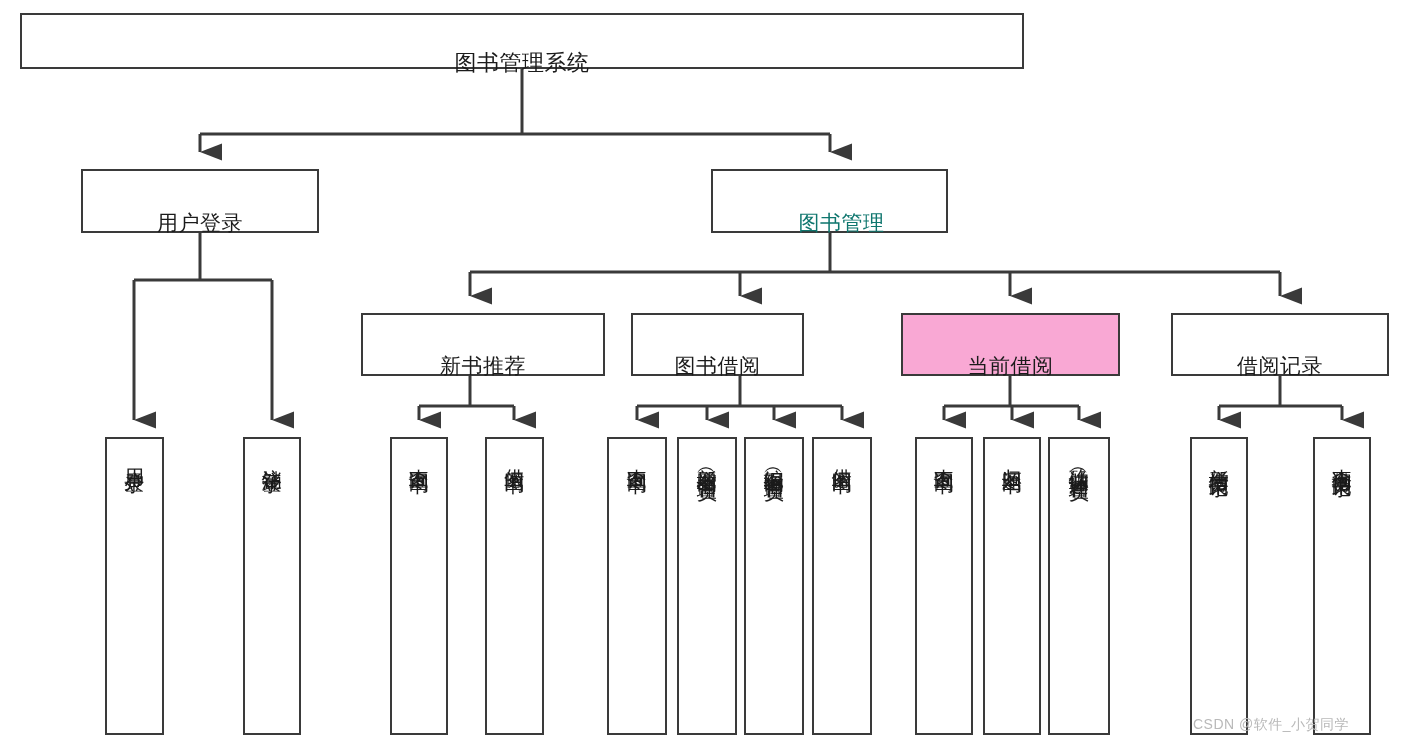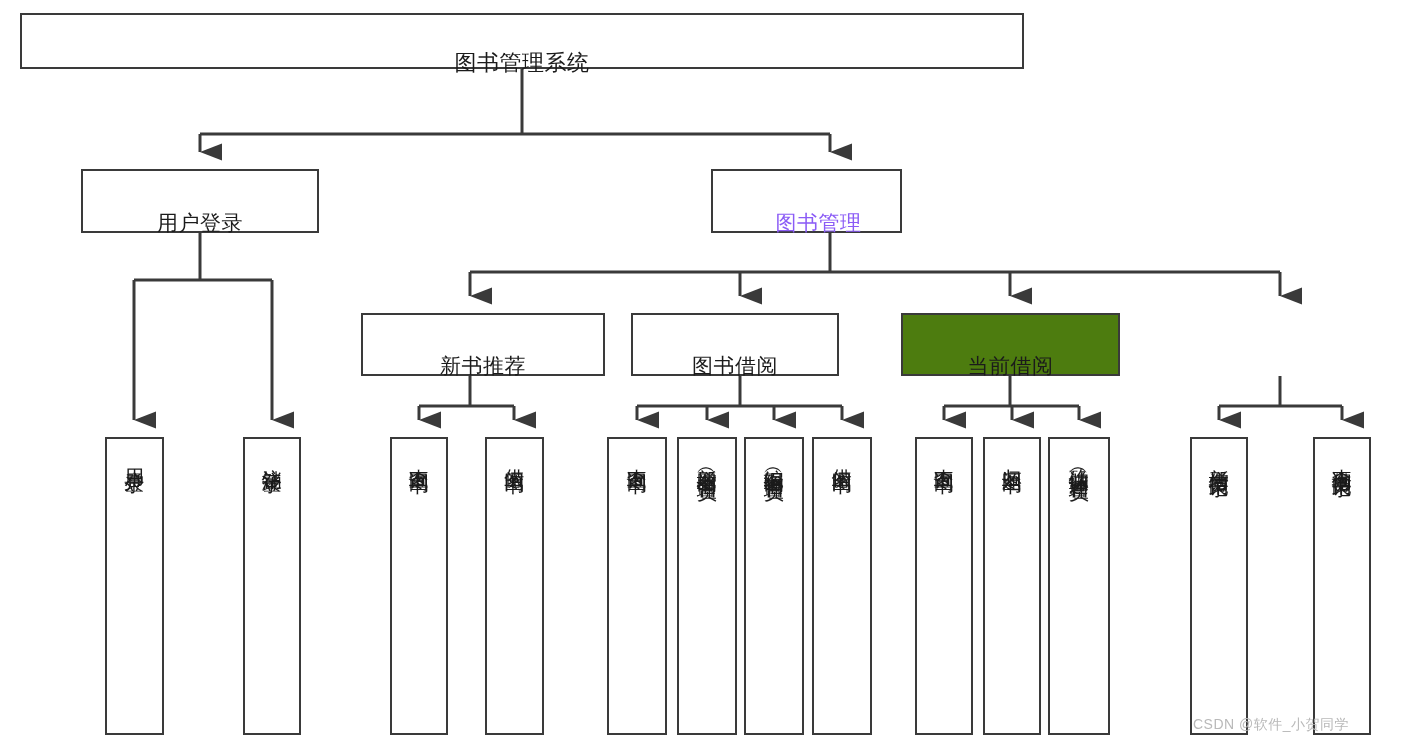--- a/index.html
+++ b/index.html
@@ -129,32 +129,35 @@
     </g>
   </svg>
 
   <div class="node root horiz" style="left: 20px; top: 13px; width: 1004px; height: 56px; border-color: rgb(58, 58, 58); background: rgb(255, 255, 255); color: rgb(27, 27, 27);">
     <span class="label">图书管理系统</span>
   </div>
 
   <div class="node horiz" style="left: 81px; top: 169px; width: 238px; height: 64px; border-color: rgb(58, 58, 58); background: rgb(255, 255, 255); color: rgb(27, 27, 27);">
     <span class="label">用户登录</span>
   </div>
-  <div class="node horiz" style="left: 711px; top: 169px; width: 191px; height: 64px; border-color: rgb(58, 58, 58); background: rgb(255, 255, 255); color: #8b5cf6; padding-left: 24px;">
+  <div class="node horiz" style="left: 711px; top: 169px; width: 237px; height: 64px; border-color: rgb(58, 58, 58); background: rgb(255, 255, 255); color: #0f766e; padding-left: 24px;">
     <span class="label">图书管理</span>
   </div>
 
   <div class="node horiz" style="left: 361px; top: 313px; width: 244px; height: 63px; border-color: rgb(58, 58, 58); background: rgb(255, 255, 255); color: rgb(27, 27, 27);">
     <span class="label">新书推荐</span>
   </div>
-  <div class="node horiz" style="left: 631px; top: 313px; width: 208px; height: 63px; border-color: rgb(58, 58, 58); background: rgb(255, 255, 255); color: rgb(27, 27, 27);">
+  <div class="node horiz" style="left: 631px; top: 313px; width: 173px; height: 63px; border-color: rgb(58, 58, 58); background: rgb(255, 255, 255); color: rgb(27, 27, 27);">
     <span class="label">图书借阅</span>
   </div>
-  <div class="node horiz" style="left: 901px; top: 313px; width: 219px; height: 63px; border-color: rgb(58, 58, 58); background: #4d7c0f; color: rgb(27, 27, 27);">
+  <div class="node horiz" style="left: 901px; top: 313px; width: 219px; height: 63px; border-color: rgb(58, 58, 58); background: #f9a8d4; color: rgb(27, 27, 27);">
     <span class="label">当前借阅</span>
+  </div>
+  <div class="node horiz" style="left: 1171px; top: 313px; width: 218px; height: 63px; border-color: rgb(58, 58, 58); background: rgb(255, 255, 255); color: rgb(27, 27, 27);">
+    <span class="label">借阅记录</span>
   </div>
 
   <div class="node vert" style="left: 105px; top: 437px; width: 59px; height: 298px; border-color: rgb(58, 58, 58); background: rgb(255, 255, 255); color: rgb(27, 27, 27);">
     <span class="label">用户登录</span>
   </div>
   <div class="node vert" style="left: 243px; top: 437px; width: 58px; height: 298px; border-color: rgb(58, 58, 58); background: rgb(255, 255, 255); color: rgb(27, 27, 27);">
     <span class="label">注销登录</span>
   </div>
   <div class="node vert" style="left: 390px; top: 437px; width: 58px; height: 298px; border-color: rgb(58, 58, 58); background: rgb(255, 255, 255); color: rgb(27, 27, 27);">
     <span class="label">查询图书</span>

